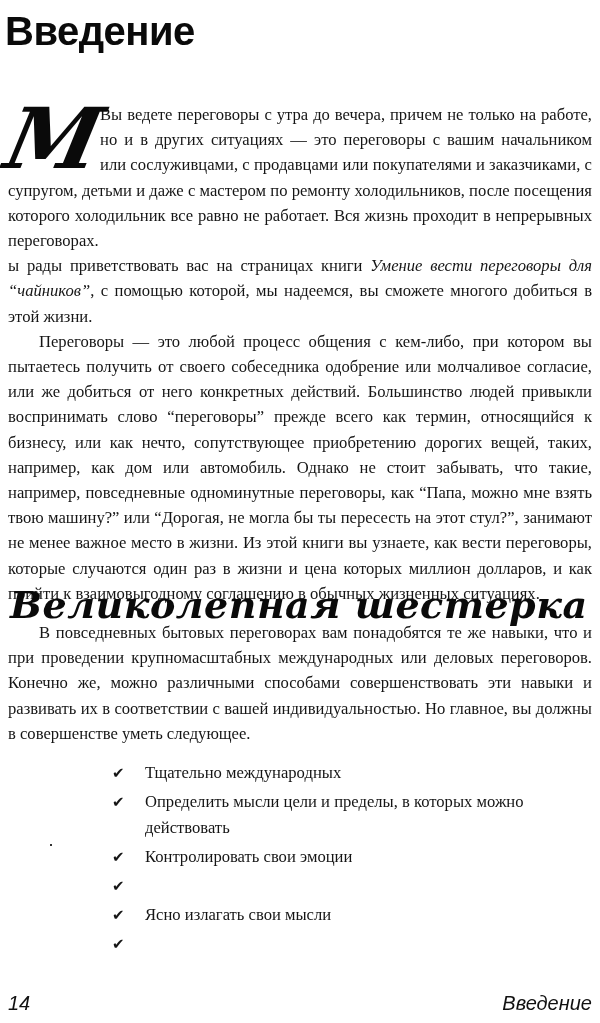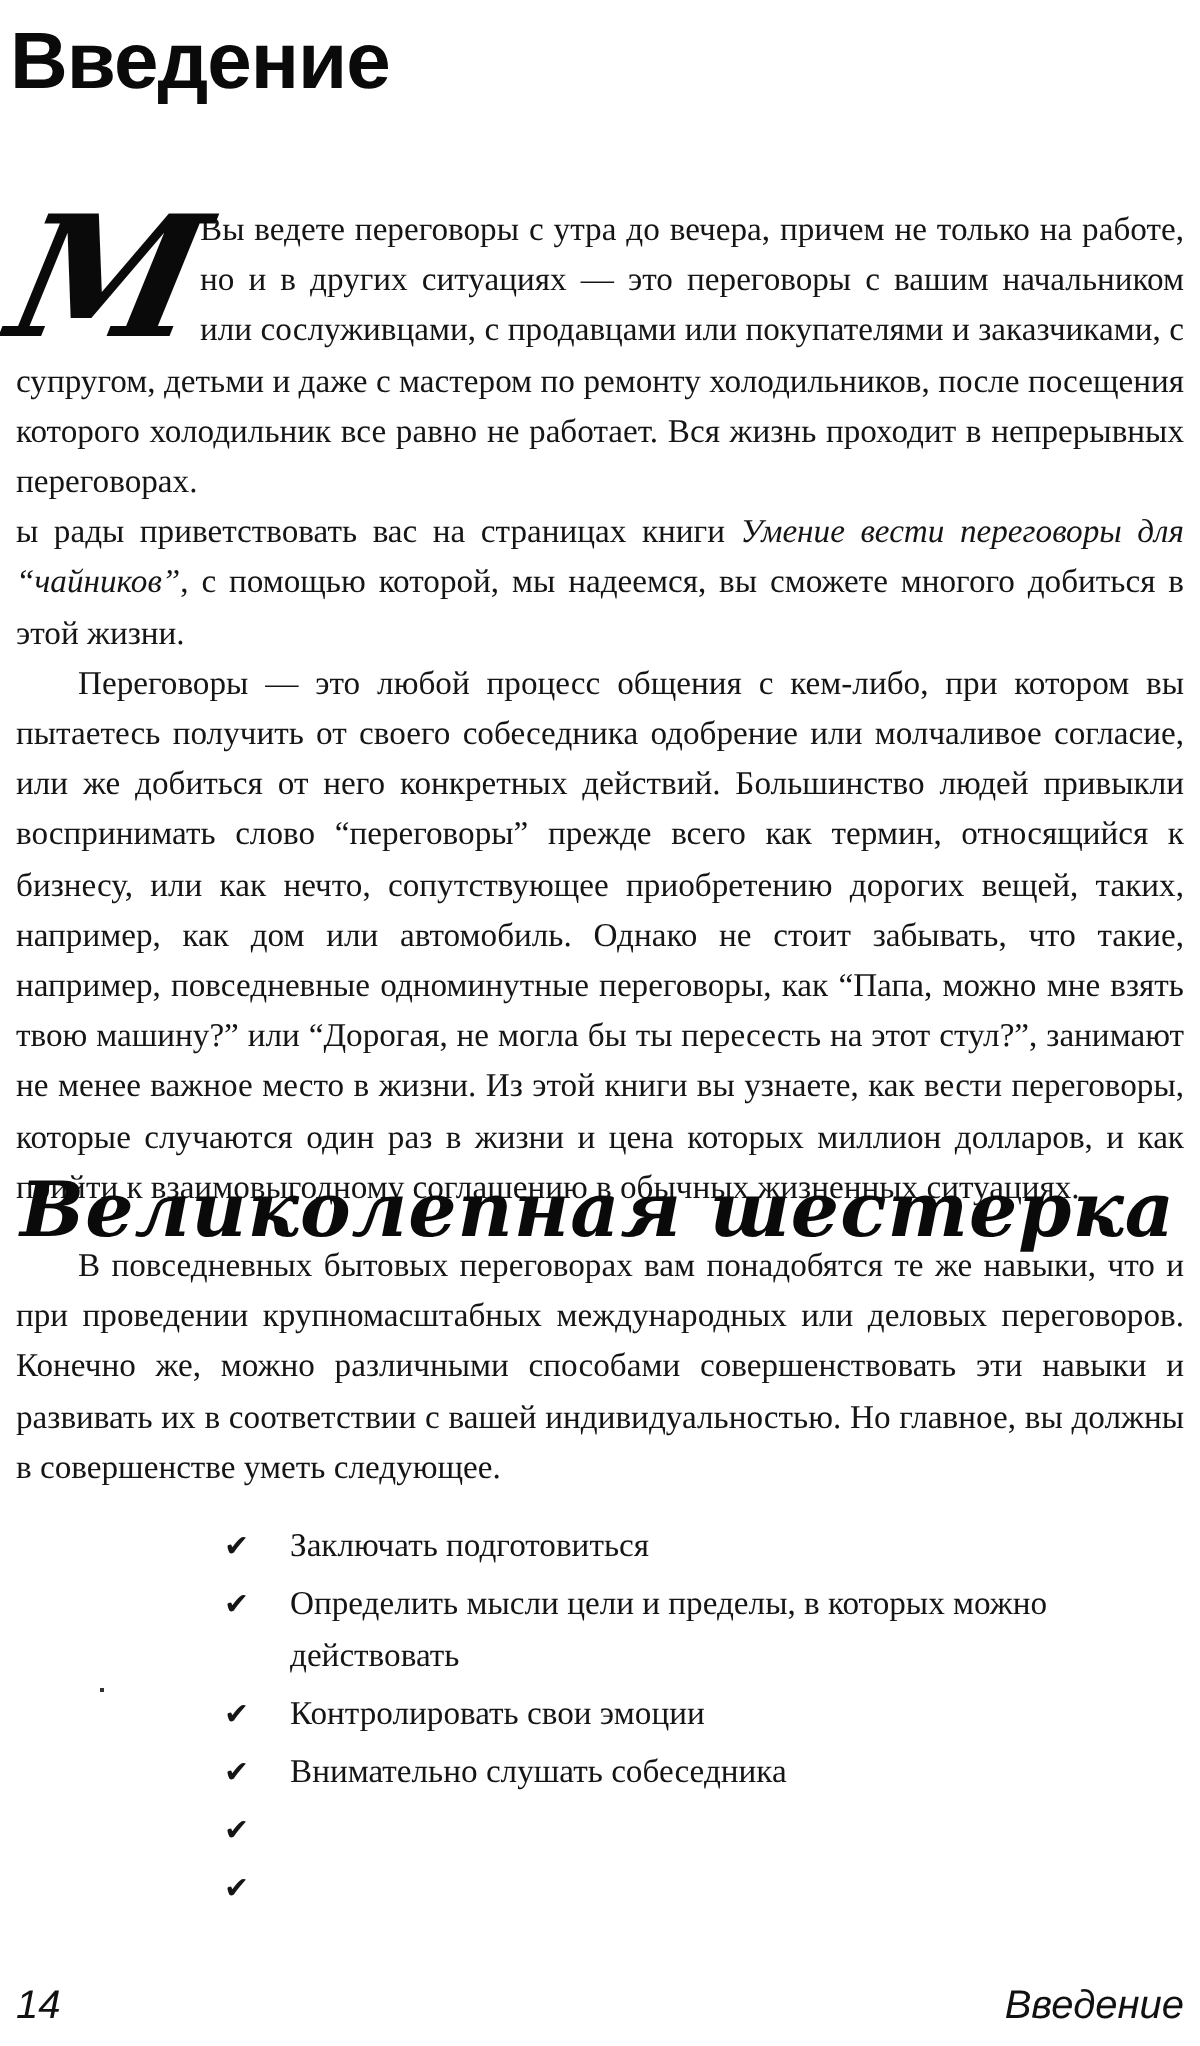--- a/index.html
+++ b/index.html
@@ -64,36 +64,36 @@
 
 <h2 class="section-heading">Великолепная шестерка</h2>
 
 <div class="body-text section-block">
   <p class="para indent">В повседневных бытовых переговорах вам понадобятся те же навыки, что и при проведении крупномасштабных международных или деловых переговоров. Конечно же, можно различными способами совершенствовать эти навыки и развивать их в соответствии с вашей индивидуальностью. Но главное, вы должны в совершенстве уметь следующее.</p>
 </div>
 
 <ul class="checklist">
   <li>
       <span class="check">✔</span>
-      <span>Заключать подготовиться</span>
+      <span>Тщательно международных</span>
     </li>
   <li>
       <span class="check">✔</span>
       <span>Определить мысли цели и пределы, в которых можно действовать</span>
     </li>
   <li>
       <span class="check">✔</span>
       <span>Контролировать свои эмоции</span>
     </li>
   <li>
       <span class="check">✔</span>
-      <span>Внимательно слушать собеседника</span>
     </li>
   <li>
       <span class="check">✔</span>
+      <span>Ясно излагать свои мысли</span>
     </li>
   <li>
       <span class="check">✔</span>
     </li>
 </ul>
 
 <div class="stray-dot"></div>
 
 <div class="footer">
   <span class="page-number">14</span>

